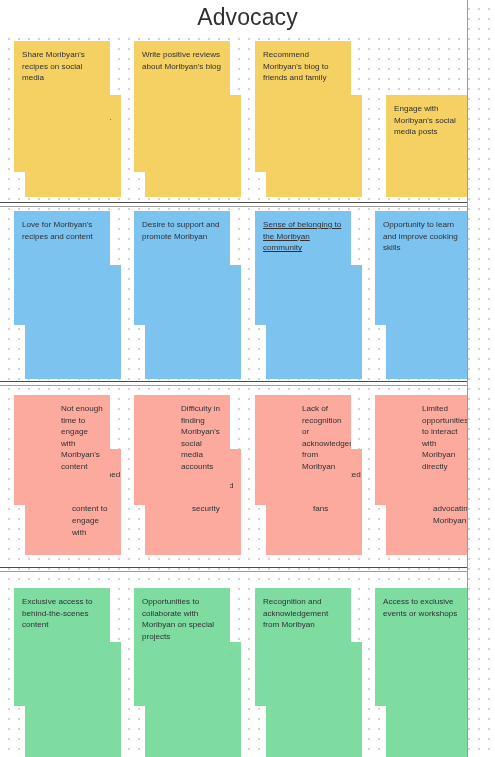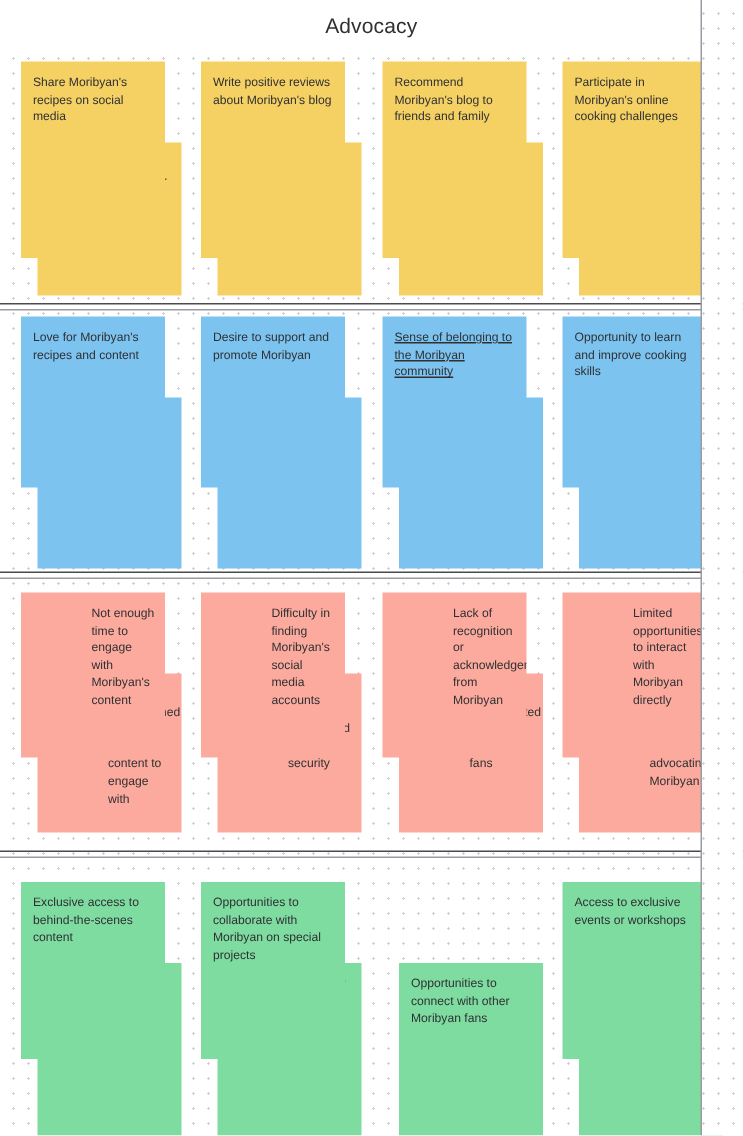--- a/index.html
+++ b/index.html
@@ -24,21 +24,21 @@
     background-position: 4px 4px;
   }
 
   
   #board-title {
     position: absolute;
     left: 0;
     top: 4px;
     width: 495px;
     text-align: center;
-    font-size: 14px;
+    font-size: 23px;
     line-height: 26px;
     font-weight: 400;
     color: #2f3033;
     letter-spacing: 0.1px;
     background: #ffffff;
   }
 
   
   .lane-rule {
     position: absolute;
@@ -138,21 +138,20 @@
     </div>
     <div class="cell" style="left:134px;">
       <div class="note front" style="height:131px;">Write positive reviews about Moribyan's blog</div>
       <div class="note back" style="height:102px;">Collaborate with Moribyan on cooking projects</div>
     </div>
     <div class="cell" style="left:255px;">
       <div class="note front" style="height:131px;">Recommend Moribyan's blog to friends and family</div>
       <div class="note back" style="height:102px;">Create fan art or fan content related to Moribyan</div>
     </div>
     <div class="cell" style="left:375px;">
-      <div class="note front" style="height:131px;">Participate in Moribyan's online cooking challenges</div>
       <div class="note back" style="height:102px;">Engage with Moribyan's social media posts</div>
     </div>
   </div>
 
   <div class="lane lane-blue" style="top:211px; height:170px;padding-left:24px;">
     <div class="cell" style="left:14px;">
       <div class="note front" style="height:114px;">Love for Moribyan's recipes and content</div>
       <div class="note back" style="height:114px;">Lack of response or interaction from Moribyan</div>
     </div>
     <div class="cell" style="left:134px;">
@@ -191,20 +190,21 @@
   <div class="lane lane-green" style="top:588px; height:169px;">
     <div class="cell" style="left:14px;">
       <div class="note front" style="height:118px;">Exclusive access to behind-the-scenes content</div>
       <div class="note back" style="height:124px;">Incentives or rewards for advocating Moribyan</div>
     </div>
     <div class="cell" style="left:134px;">
       <div class="note front" style="height:118px;">Opportunities to collaborate with Moribyan on special projects</div>
       <div class="note back" style="height:124px;">Community forums or groups for Moribyan fans</div>
     </div>
     <div class="cell" style="left:255px;">
+      <div class="note front" style="height:118px;">Recognition and acknowledgement from Moribyan</div>
       <div class="note back" style="height:124px;">Opportunities to connect with other Moribyan fans</div>
     </div>
     <div class="cell" style="left:375px;">
       <div class="note front" style="height:118px;">Access to exclusive events or workshops</div>
       <div class="note back" style="height:124px;">Personalized recommendations based on user preferences</div>
     </div>
   </div>
 
   <div id="right-gutter"></div>
   <div id="right-divider"></div>

